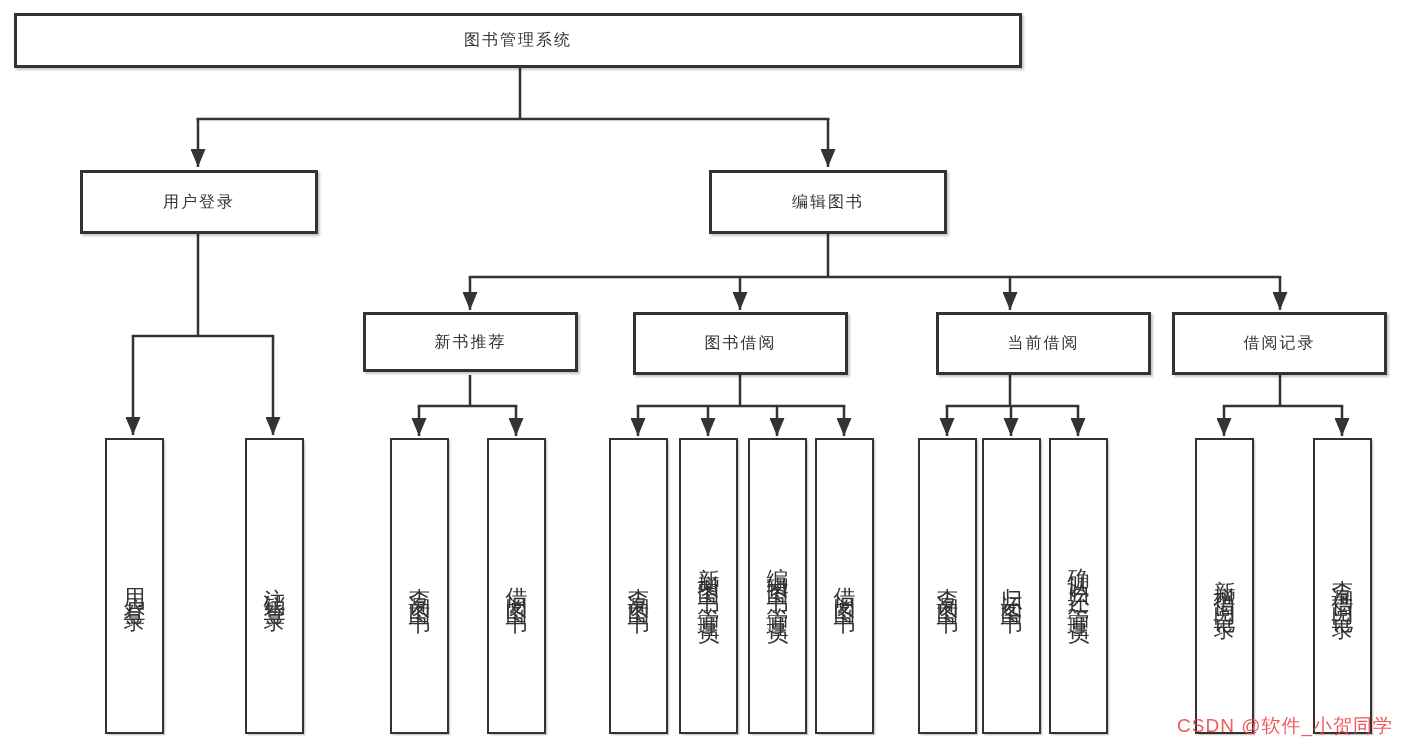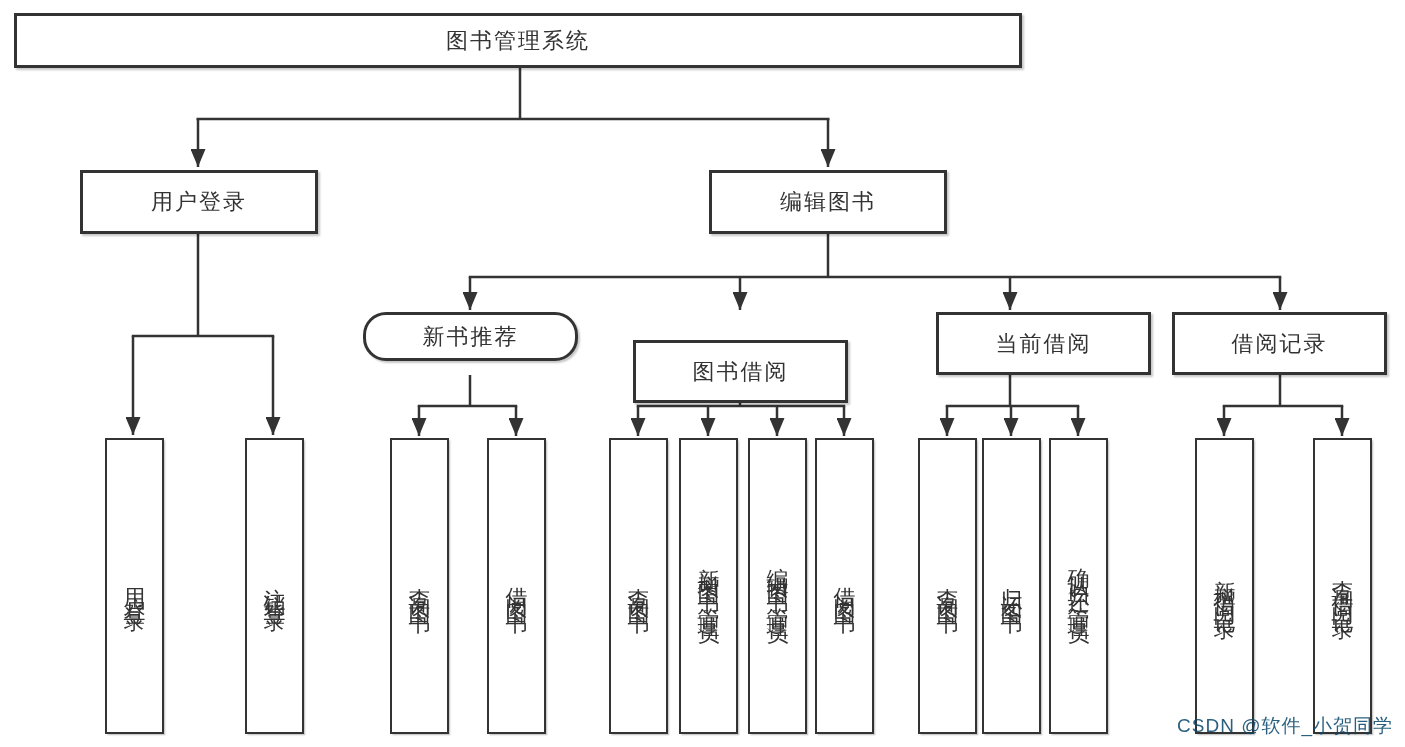--- a/index.html
+++ b/index.html
@@ -5,44 +5,44 @@
   html,body{margin:0;padding:0;background:#fff;}
   .canvas{
     position:relative;width:1405px;height:747px;background:#fff;
     font-family:"Liberation Sans","DejaVu Sans",sans-serif;color:#333;overflow:hidden;
   }
   .connectors{position:absolute;left:0;top:0;z-index:0;}
   .box{
     position:absolute;box-sizing:border-box;background:#fff;border:3px solid #333;
     box-shadow:2px 2px 2px rgba(0,0,0,0.22);
     display:flex;align-items:center;justify-content:center;
-    font-size:22px;letter-spacing:2px;z-index:1;white-space:nowrap;
+    font-size:16px;letter-spacing:2px;z-index:1;white-space:nowrap;
   }
   .leaf{
     border-width:2.5px;top:438px;width:59px;height:296px;
     writing-mode:vertical-rl;text-orientation:mixed;
     font-size:22px;letter-spacing:8px;white-space:normal;
     box-shadow:1.5px 1.5px 1.5px rgba(0,0,0,0.2);
   }
   .n-root {left:14px; top:13px; width:1008px;height:55px;}
   .n-l2-0 {left:80px; top:170px;width:238px; height:64px;}
   .n-l2-1 {left:709px; top:170px;width:238px; height:64px;}
-  .n-l3-0 {left:363px; top:312px;width:215px; height:49px;border-radius:23px;}
-  .n-l3-1 {left:633px; top:312px;width:215px; height:63px;margin-top:28px;}
+  .n-l3-0 {left:363px; top:312px;width:215px; height:60px;}
+  .n-l3-1 {left:633px; top:312px;width:215px; height:63px;}
   .n-l3-2 {left:903px; top:312px;width:215px; height:63px;margin-left:33px;}
   .n-l3-3 {left:1172px;top:312px;width:215px; height:63px;}
   .lf-0 {left:105px;}  .lf-1 {left:245px;}
   .lf-2 {left:390px;}  .lf-3 {left:487px;}
   .lf-4 {left:609px;}  .lf-5 {left:679px;}
   .lf-6 {left:748px;}  .lf-7 {left:815px;}
   .lf-8 {left:918px;}  .lf-9 {left:982px;}  .lf-10{left:1049px;}
   .lf-11{left:1195px;} .lf-12{left:1313px;}
   .watermark{
     position:absolute;right:12px;top:713px;z-index:3;
-    font-size:19px;color:#0c4a6e;opacity:.88;letter-spacing:1px;
+    font-size:19px;color:#ef4444;opacity:.88;letter-spacing:1px;
   }
 </style>
 </head>
 <body>
 
 <div class="canvas">
 
   <svg class="connectors" width="1405" height="747" viewBox="0 0 1405 747">
     <defs>
       <marker id="ah" viewBox="0 0 12 10" refX="12" refY="5" markerWidth="18" markerHeight="15" markerUnits="userSpaceOnUse" orient="auto">

